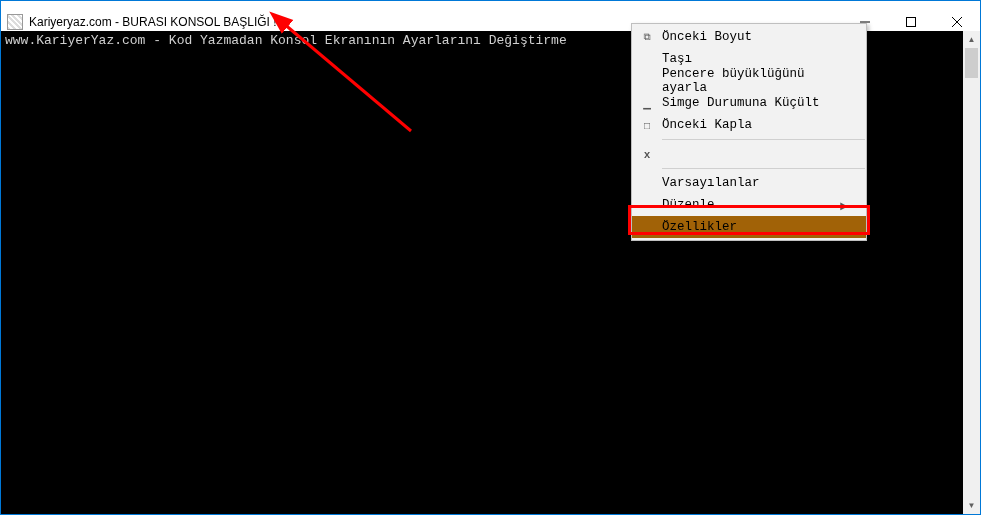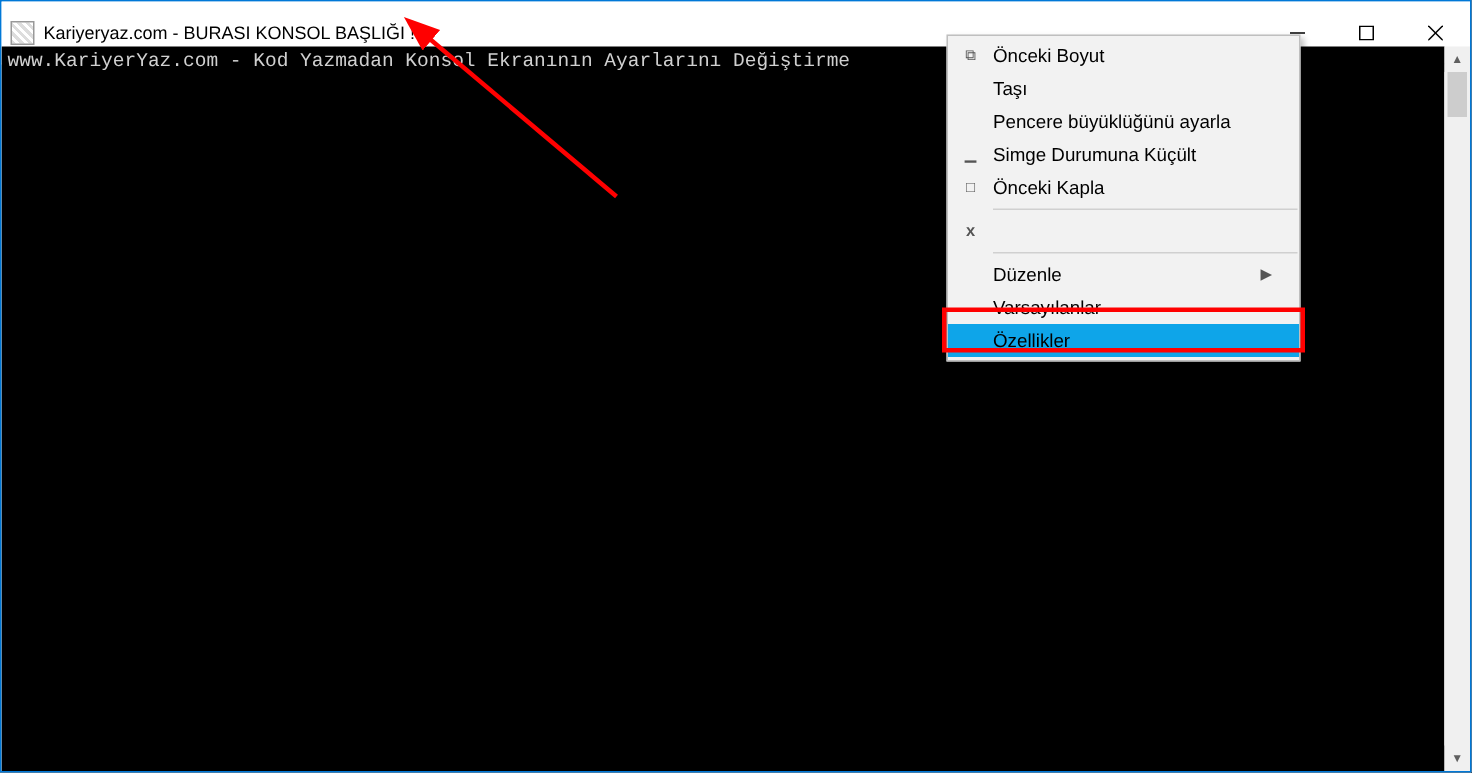--- a/index.html
+++ b/index.html
@@ -87,30 +87,30 @@
   font-size: 12.5px;
   color: #000;
   padding: 2px 0;
 }
 .menu-item {
   display: flex;
   align-items: center;
   height: 22px;
   padding: 0 18px 0 0;
 }
-.menu-item.hover { background: #0ea5e9; }
+.menu-item.hover { background: #a16207; }
 .menu-icon {
   width: 30px;
   display: flex;
   align-items: center;
   justify-content: center;
   color: #555;
   font-size: 10px;
 }
-.menu-label { flex: 1; }
+.menu-label { flex: 1; font-family: Liberation Mono, monospace; }
 .menu-sub {
   width: 14px;
   text-align: right;
   color: #555;
   font-size: 10px;
 }
 .menu-sep {
   height: 1px;
   background: #d0d0d0;
   margin: 3px 1px 3px 30px;
@@ -187,26 +187,26 @@
     <span class="menu-icon">□</span>
     <span class="menu-label">Önceki Kapla</span>
   </div>
   <div class="menu-sep"></div>
   <div class="menu-item bold">
     <span class="menu-icon">x</span>
   </div>
   <div class="menu-sep"></div>
   <div class="menu-item">
     <span class="menu-icon"></span>
+    <span class="menu-label">Varsayılanlar</span>
+  </div>
+  <div class="menu-item">
+    <span class="menu-icon"></span>
     <span class="menu-label">Düzenle</span>
     <span class="menu-sub">▶</span>
-  </div>
-  <div class="menu-item">
-    <span class="menu-icon"></span>
-    <span class="menu-label">Varsayılanlar</span>
   </div>
   <div class="menu-item hover">
     <span class="menu-icon"></span>
     <span class="menu-label">Özellikler</span>
   </div>
 </div>
 
 <div class="highlight-box" style="left:627px; top:204px; width:242px; height:30px;"></div>
 
 <svg class="arrow-svg" width="981" height="515">

